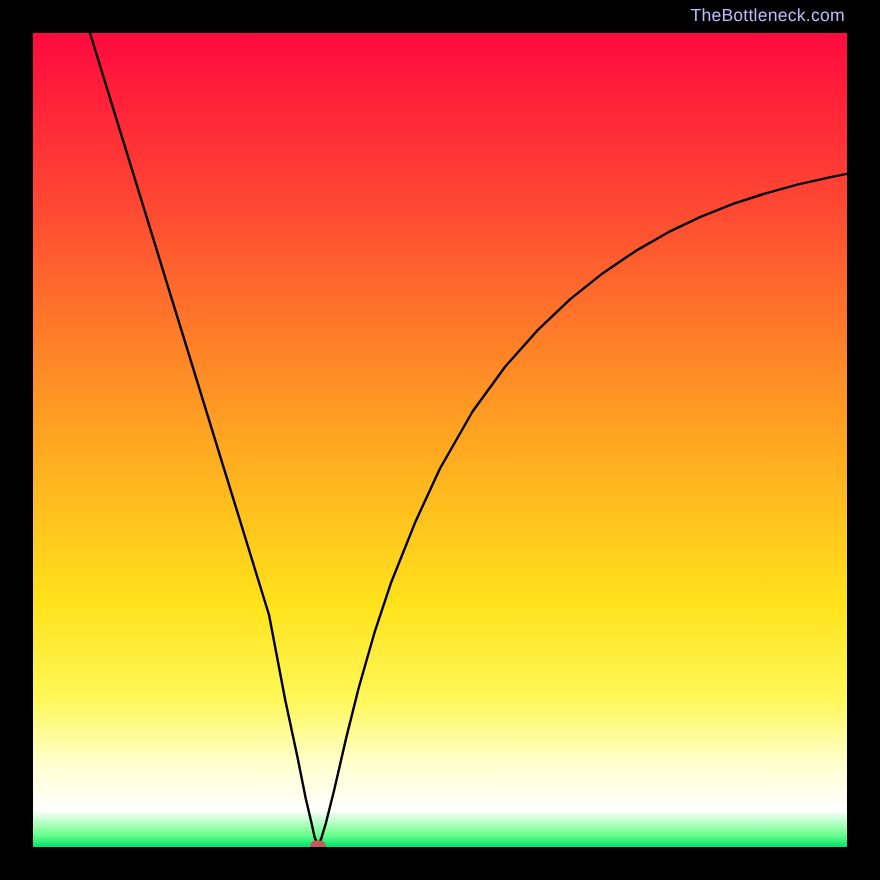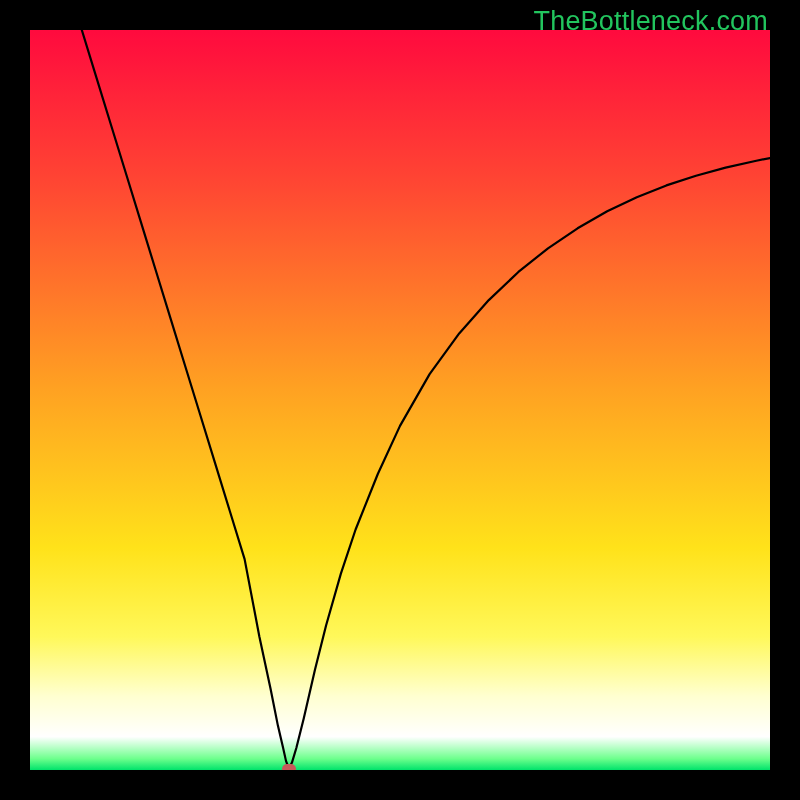--- a/index.html
+++ b/index.html
@@ -32,22 +32,22 @@
     inset: 0;
   }
   .curve-svg {
     position: absolute;
     inset: 0;
   }
   .watermark {
     position: absolute;
     top: 6px;
     right: 32px;
-    color: #22c55e;
-    font-size: 27px;
+    color: #c4b5fd;
+    font-size: 16px;
     font-weight: 400;
     letter-spacing: 0.2px;
   }
   .marker {
     position: absolute;
     width: 14px;
     height: 10px;
     border-radius: 6px;
     background: #c65a5a;
     transform: translate(-50%, -50%);

